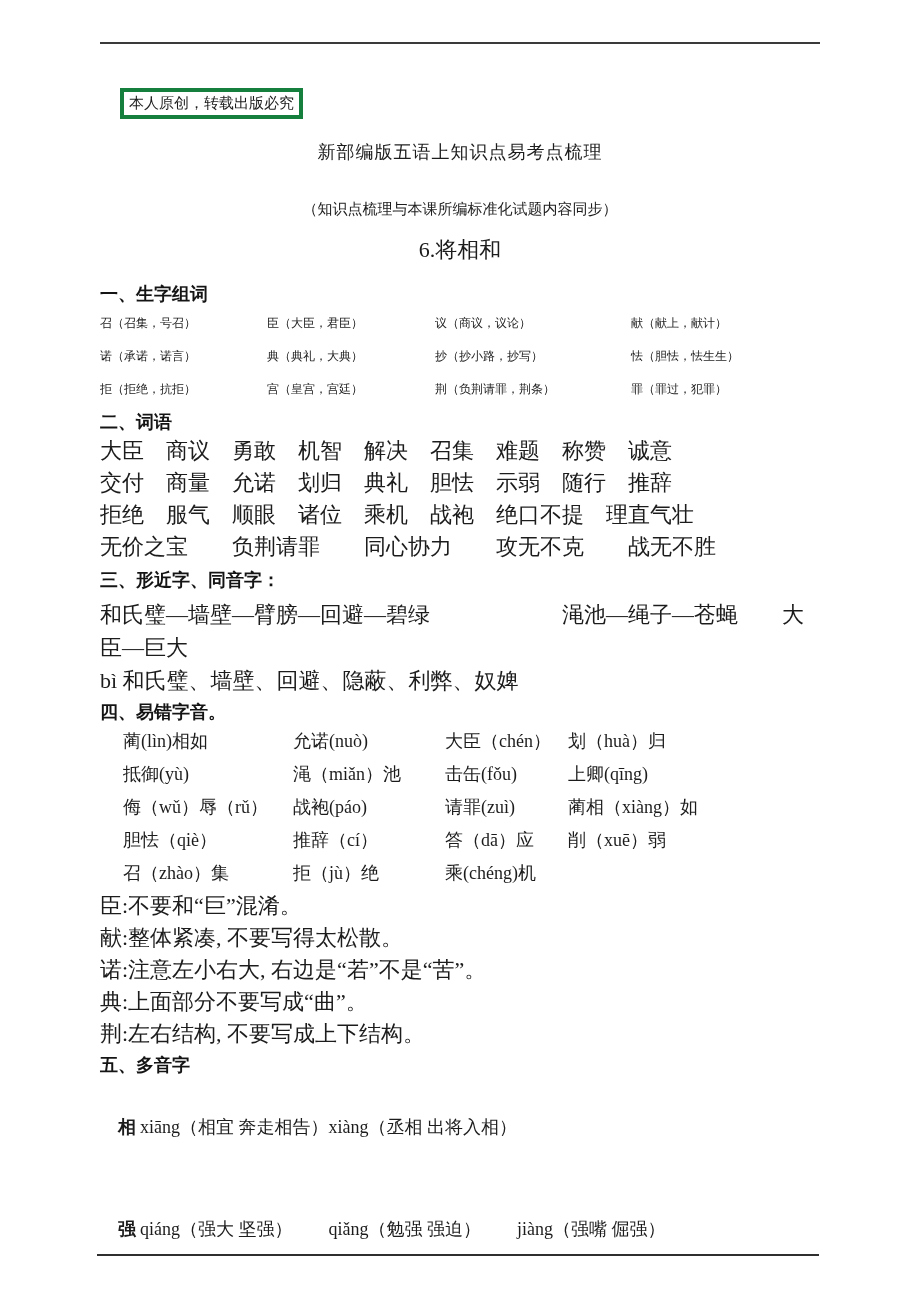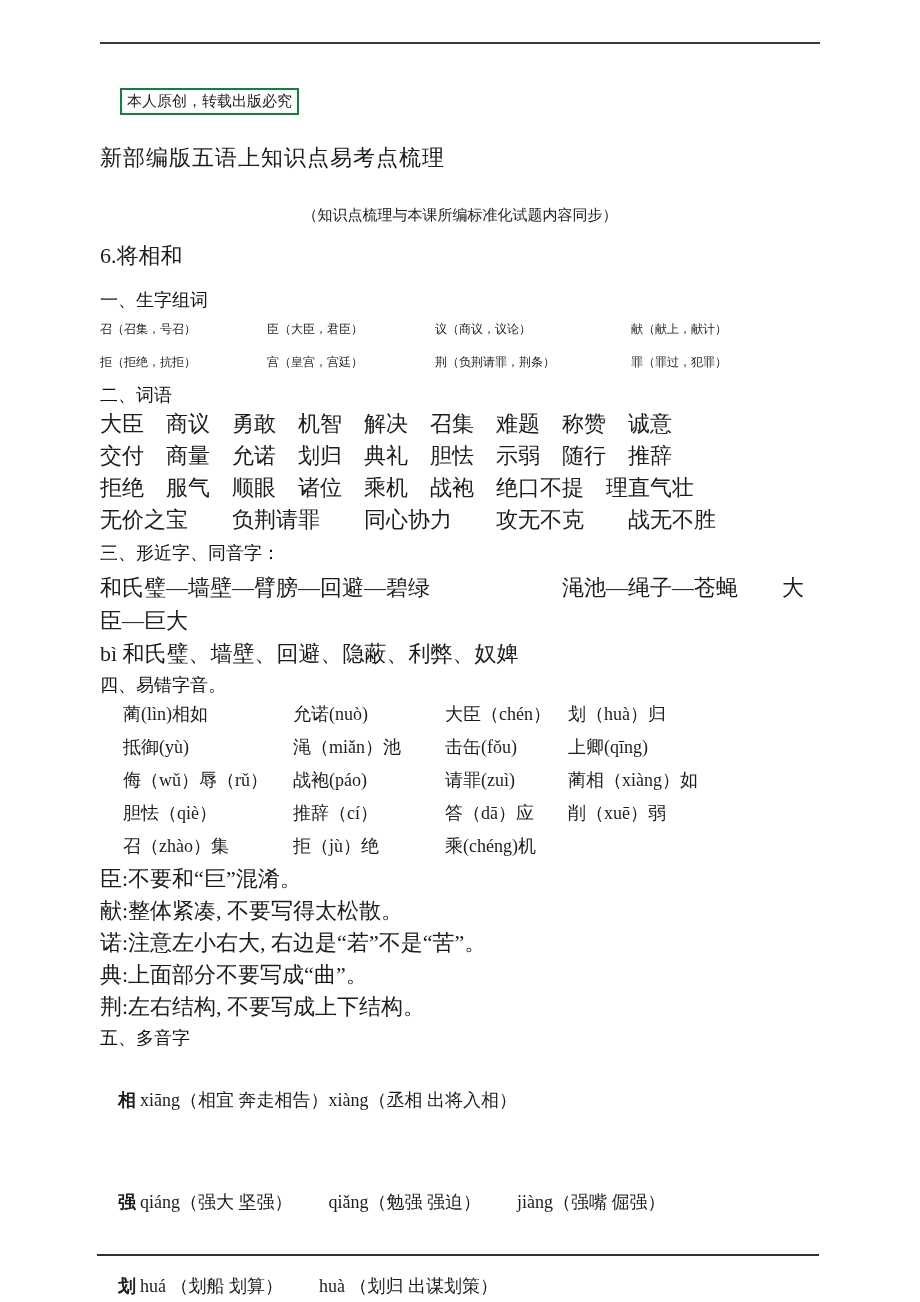--- a/index.html
+++ b/index.html
@@ -17,49 +17,49 @@
   }
   .top-rule {
     margin-top: 42px;
     border-top: 2px solid #3a3a3a;
     width: 100%;
   }
   .copyright-box {
     display: inline-block;
     margin-top: 44px;
     margin-left: 20px;
-    border: 2px solid #15803d;
+    border: 4px solid #15803d;
     padding: 2px 5px;
     font-size: 15px;
     line-height: 19px;
   }
   .doc-title {
-    margin-top: 28px;
-    text-align: left;
-    font-size: 22px;
+    margin-top: 18px;
+    text-align: center;
+    font-size: 18px;
     font-weight: normal;
     line-height: 30px;
     letter-spacing: 1px;
   }
   .doc-subtitle {
     margin-top: 32px;
     text-align: center;
     font-size: 15px;
     line-height: 20px;
   }
   .lesson-title {
     margin-top: 16px;
-    text-align: left;
+    text-align: center;
     font-size: 22px;
     font-weight: normal;
     line-height: 30px;
   }
   .heading {
     font-family: "Liberation Sans", sans-serif;
-    font-weight: normal;
+    font-weight: bold;
     font-size: 18px;
     line-height: 26px;
     color: #141414;
   }
   .h-s1 { margin-top: 16px; }
   .h-s2 { margin-top: 3px; }
   .h-s3 { margin-top: 4px; }
   .h-s4 { margin-top: 2px; }
   .h-s5 { margin-top: 2px; }
   .line {
@@ -114,20 +114,26 @@
 
   
   <div class="heading h-s1">一、生字组词</div>
   <div class="grid4a">
     <span class="cell">召（召集，号召）</span>
     <span class="cell">臣（大臣，君臣）</span>
     <span class="cell">议（商议，议论）</span>
     <span class="cell">献（献上，献计）</span>
   </div>
   <div class="grid4a">
+    <span class="cell">诺（承诺，诺言）</span>
+    <span class="cell">典（典礼，大典）</span>
+    <span class="cell">抄（抄小路，抄写）</span>
+    <span class="cell">怯（胆怯，怯生生）</span>
+  </div>
+  <div class="grid4a">
     <span class="cell">拒（拒绝，抗拒）</span>
     <span class="cell">宫（皇宫，宫廷）</span>
     <span class="cell">荆（负荆请罪，荆条）</span>
     <span class="cell">罪（罪过，犯罪）</span>
   </div>
 
   
   <div class="heading h-s2">二、词语</div>
   <div class="line words">大臣　商议　勇敢　机智　解决　召集　难题　称赞　诚意</div>
   <div class="line words">交付　商量　允诺　划归　典礼　胆怯　示弱　随行　推辞</div>

